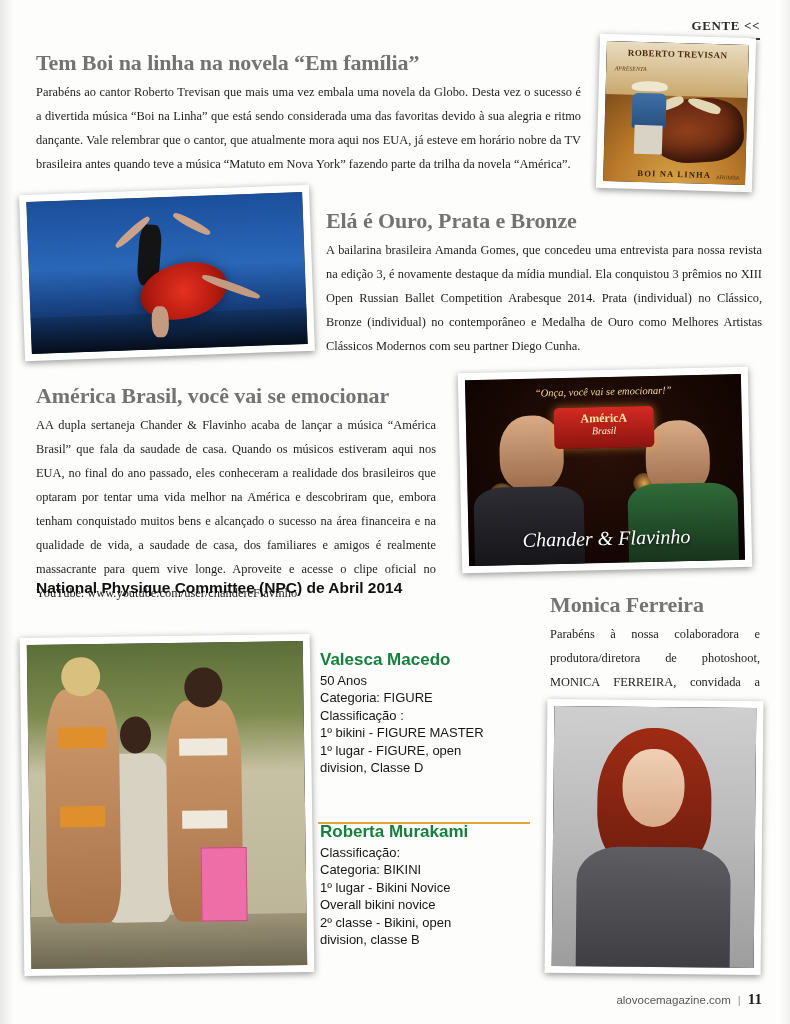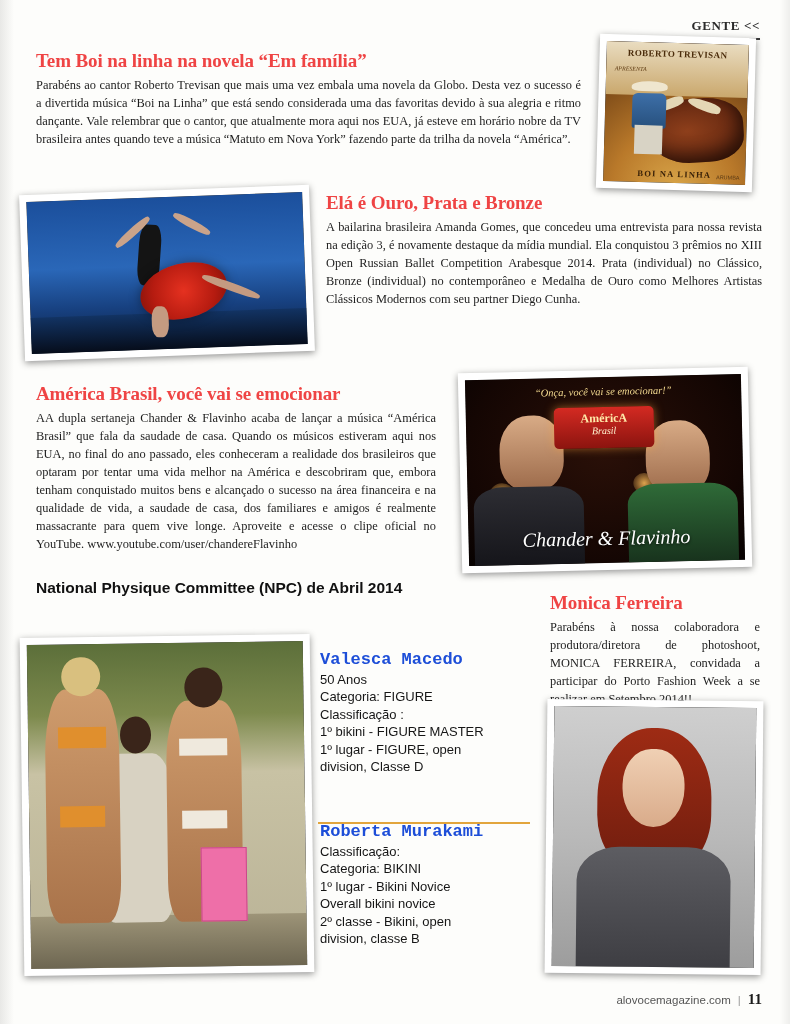--- a/index.html
+++ b/index.html
@@ -59,29 +59,29 @@
     top: 20px;
     width: 74px;
     height: 2px;
     background: #3b3b3b;
   }
 
   
   h2.art-title {
     font-family: "Liberation Serif", serif;
     font-weight: bold;
-    font-size: 19px;
+    font-size: 22px;
     margin: 0 0 4px 0;
-    color: #ef4444;
+    color: #737373;
     letter-spacing: -0.1px;
   }
   .body-text {
     font-family: "Liberation Serif", serif;
     font-size: 12.4px;
-    line-height: 18px;
+    line-height: 24px;
     text-align: justify;
     color: #1d1d1d;
     margin: 0;
   }
 
   
   .photo {
     position: absolute;
     background: #fff;
     padding: 7px;
@@ -381,25 +381,25 @@
 
   .npc-head-title {
     font-family: "Liberation Sans", sans-serif;
     font-weight: bold;
     font-size: 15.5px;
     line-height: 19px;
     color: #111;
     margin: 0;
   }
   .name-title {
-    font-family: Liberation Mono, monospace;
+    font-family: Liberation Sans, sans-serif;
     font-weight: bold;
     font-size: 17px;
     margin: 0 0 2px 0;
-    color: #1d4ed8;
+    color: #15803d;
   }
   .detail-list {
     font-family: "Liberation Sans", sans-serif;
     font-size: 13px;
     line-height: 17.4px;
     color: #161616;
   }
 
   
   .footer {
@@ -463,21 +463,21 @@
         <div class="ballet-man"></div>
         <div class="ballet-arm" style="left:30%; top:20%; width:16%; height:5%; transform:rotate(-40deg);"></div>
         <div class="ballet-arm" style="left:52%; top:16%; width:15%; height:5%; transform:rotate(30deg);"></div>
         <div class="ballet-dress"></div>
         <div class="ballet-leg" style="left:62%; top:58%; width:22%; height:5%; transform:rotate(22deg);"></div>
         <div class="ballet-leg" style="left:44%; top:72%; width:6%; height:20%;"></div>
       </div>
     </div>
   </div>
 
-  <div class="block" style="left:326px; top:192px; width:436px;">
+  <div class="block" style="left:326px; top:208px; width:436px;">
     <h2 class="art-title">Elá é Ouro, Prata e Bronze</h2>
     <p class="body-text">A bailarina brasileira Amanda Gomes, que concedeu uma entrevista para nossa revista na edição 3, é novamente destaque da mídia mundial. Ela conquistou 3 prêmios no XIII Open Russian Ballet Competition Arabesque 2014. Prata (individual) no Clássico, Bronze (individual) no contemporâneo e Medalha de Ouro como Melhores Artistas Clássicos Modernos com seu partner Diego Cunha.</p>
   </div>
 
   <div class="block" style="left:36px; top:383px; width:400px;">
     <h2 class="art-title">América Brasil, você vai se emocionar</h2>
     <p class="body-text">AA dupla sertaneja Chander &amp; Flavinho acaba de lançar a música “América Brasil” que fala da saudade de casa. Quando os músicos estiveram aqui nos EUA, no final do ano passado, eles conheceram a realidade dos brasileiros que optaram por tentar uma vida melhor na América e descobriram que, embora tenham conquistado muitos bens e alcançado o sucesso na área financeira e na qualidade de vida, a saudade de casa, dos familiares e amigos é realmente massacrante para quem vive longe. Aproveite e acesse o clipe oficial no YouTube. www.youtube.com/user/chandereFlavinho</p>
   </div>
 
   <div class="photo" id="photo-duo">

